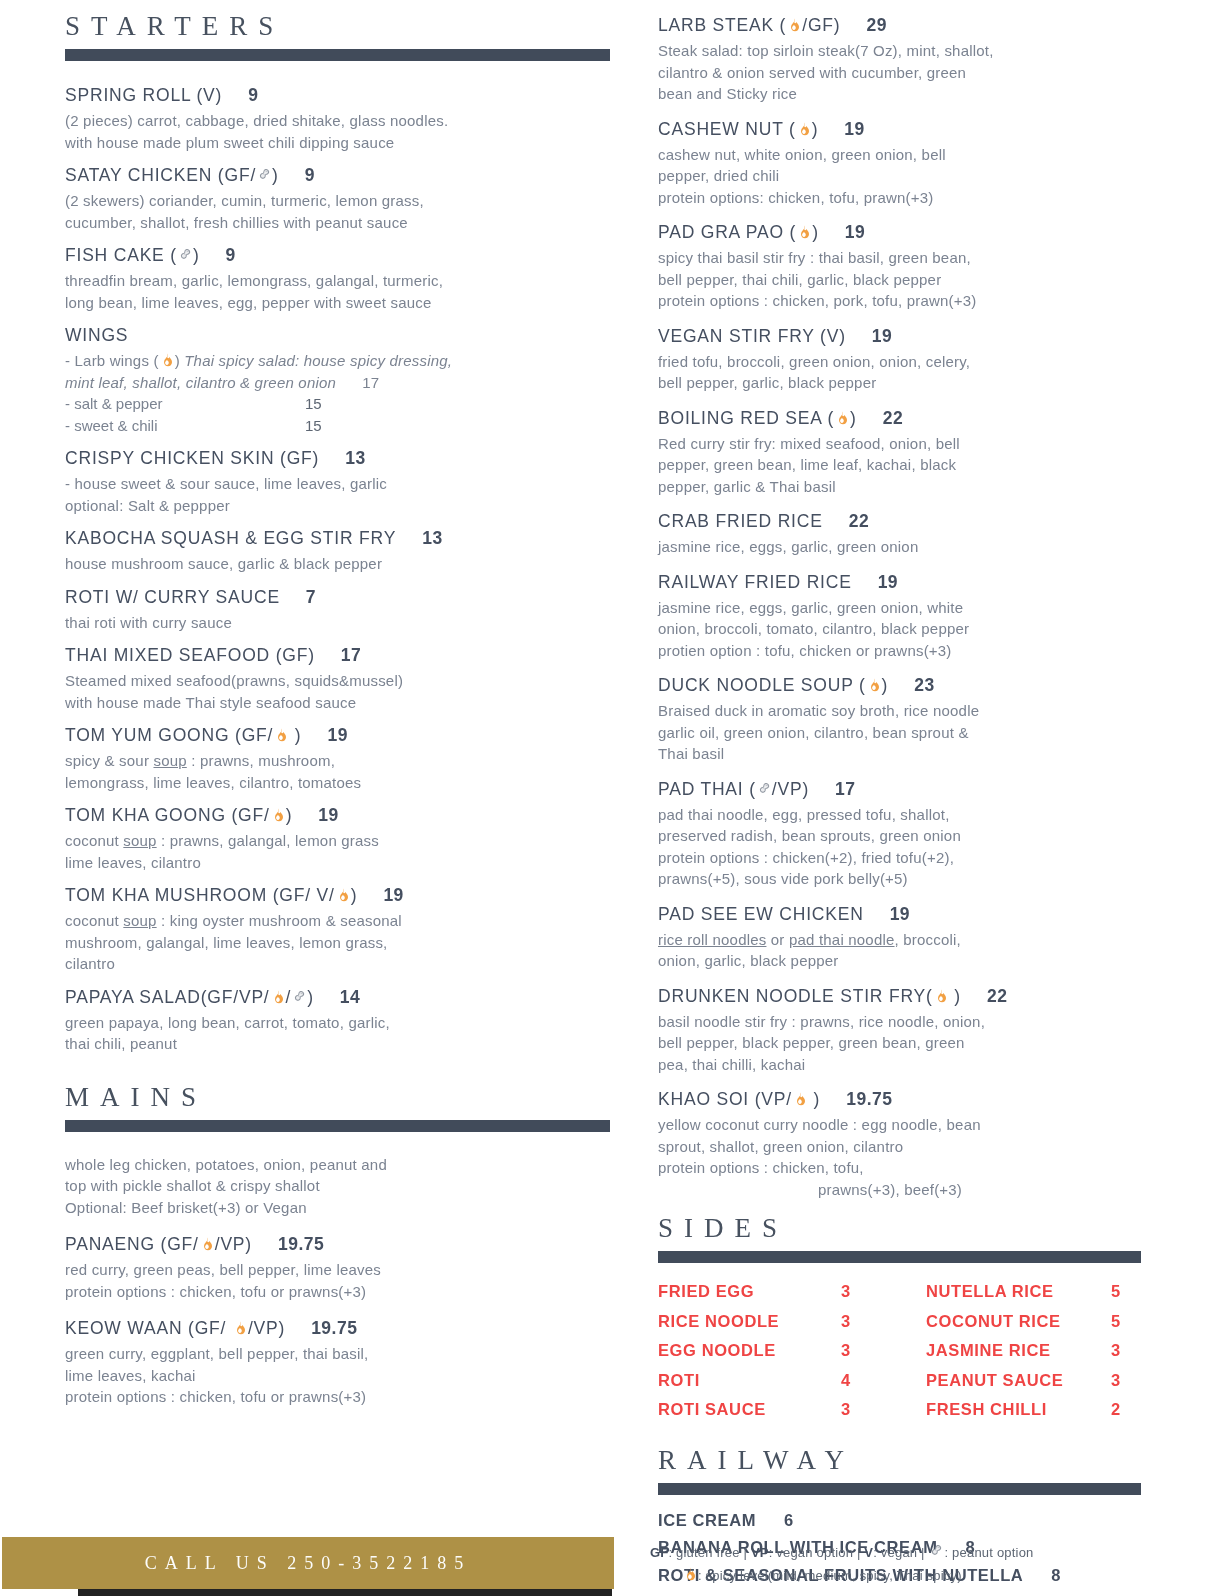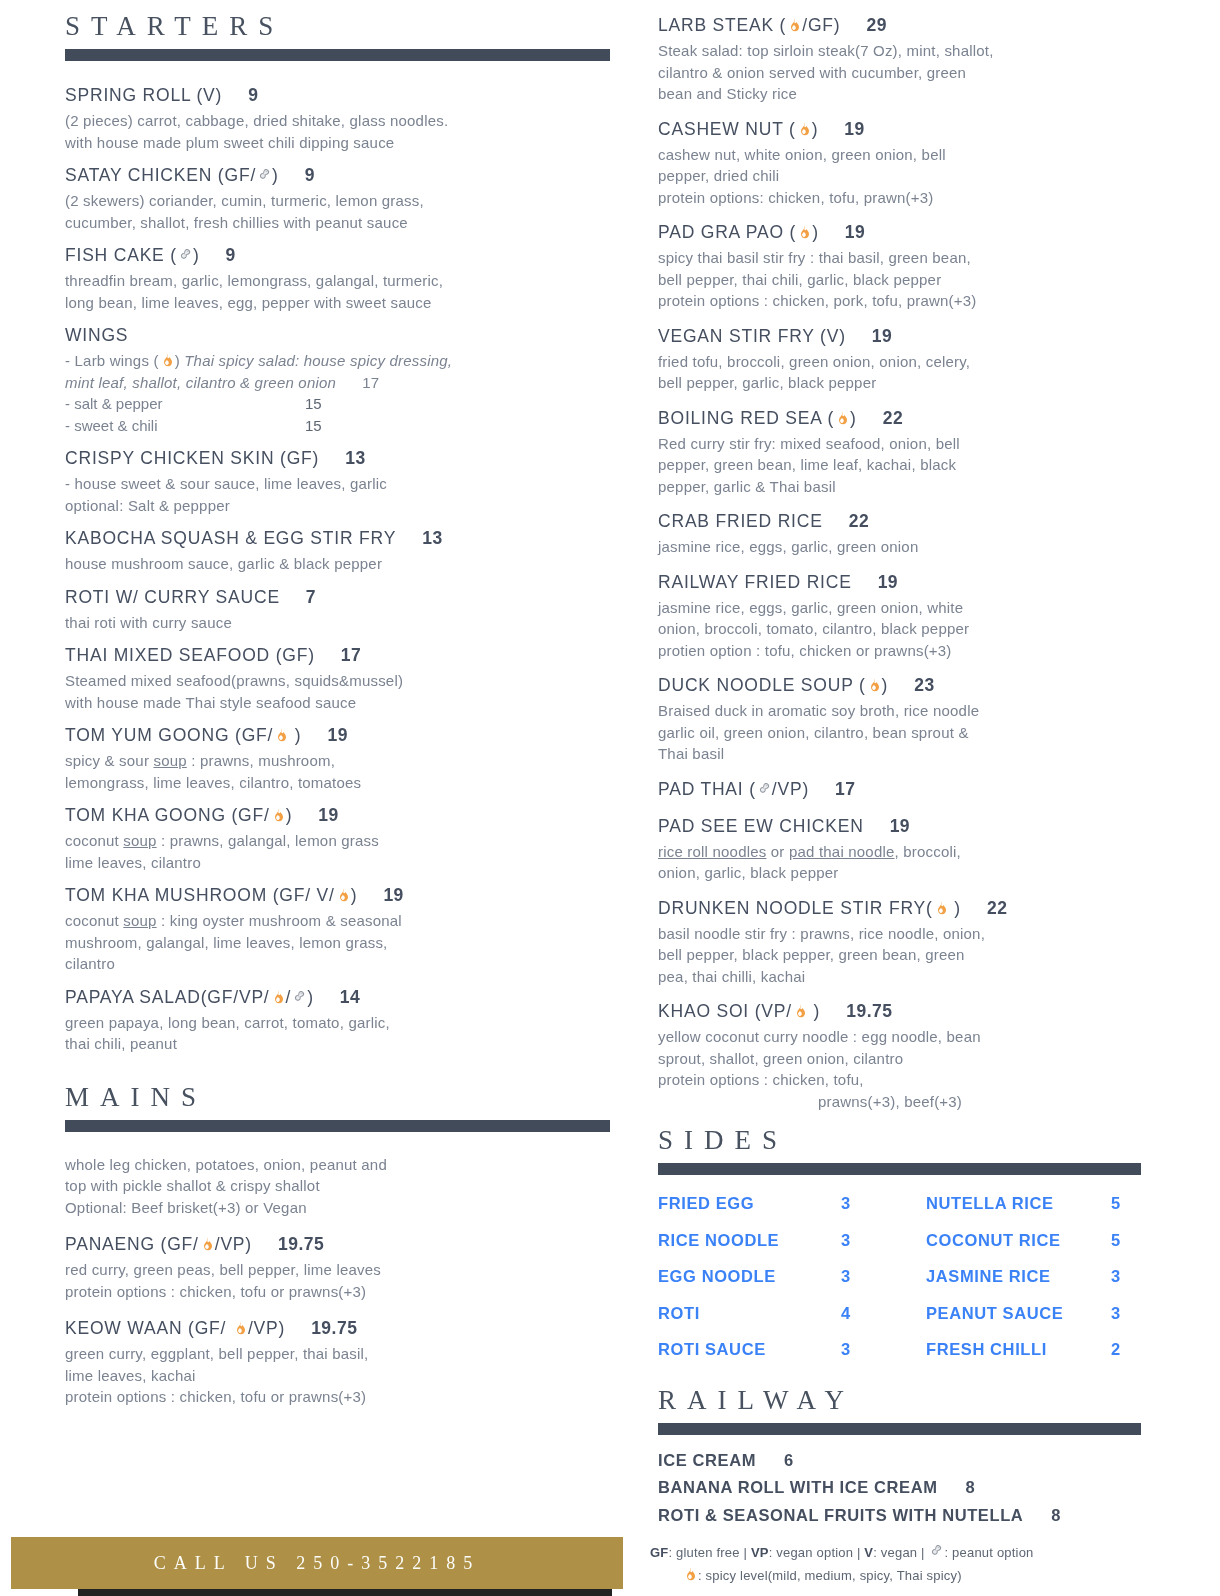--- a/index.html
+++ b/index.html
@@ -24,27 +24,27 @@
   .d{font-size:15px;line-height:21.5px;color:#7b8391;letter-spacing:.2px;margin-top:2px}
   .u{text-decoration:underline}
   em{font-style:italic}
   b{font-weight:700;color:#454f60}
   .icon{display:inline-block;width:16px;height:19px;vertical-align:-3px}
   .icon svg{width:100%;height:100%}
   .wrow{display:flex;font-size:15px;line-height:21.5px;color:#7b8391}
   .wlabel{width:240px}
   .wprice{color:#5d6673}
   .indent{display:inline-block;width:160px}
-  .sides-grid{display:grid;grid-template-columns:183px 85px 185px auto;row-gap:12px;
-    font-weight:700;font-size:16.5px;letter-spacing:.6px;color:#3b82f6;line-height:24.5px;margin-top:1px}
+  .sides-grid{display:grid;grid-template-columns:183px 85px 185px auto;row-gap:5px;
+    font-weight:700;font-size:16.5px;letter-spacing:.6px;color:#ef4444;line-height:24.5px;margin-top:1px}
   .drow{font-weight:700;font-size:16.5px;letter-spacing:.6px;color:#454f60;line-height:27.5px}
   .dp{margin-left:28px}
   #col-right .sec-head{margin-bottom:16px}
   .callbar{
-    position:absolute;left:11px;top:1537px;width:612px;height:52px;background:#ae9146;
+    position:absolute;left:2px;top:1537px;width:612px;height:52px;background:#ae9146;
     display:flex;align-items:center;justify-content:center;
     font-family:"Liberation Serif",serif;font-size:18px;letter-spacing:8px;color:#fdfdfb;
   }
   .legend{position:absolute;left:650px;top:1541px;width:560px;
     font-size:13px;line-height:23px;color:#5d6673;letter-spacing:.2px}
   .legend-l2{margin-left:32px}
   .edge{position:absolute;left:78px;top:1589px;width:534px;height:7px;background:#222}
 </style>
 </head>
 <body>
@@ -250,20 +250,21 @@
         <div class="d">Braised duck in aromatic  soy broth, rice noodle<br>garlic oil, green onion, cilantro, bean sprout &amp;<br>Thai basil</div>
       </div>
 
       <div class="mi">
         <div class="h"><span class="n">PAD THAI (<span class="icon"><svg viewBox="0 0 24 24">
                 <g transform="rotate(40 12 12)">
                   <path d="M12 3.4c2 0 3.6 1.5 3.6 3.4 0 1-.4 1.8-1.1 2.5-.5.6-.5 2.3 0 2.9.7.7 1.1 1.5 1.1 2.5 0 1.9-1.6 3.4-3.6 3.4s-3.6-1.5-3.6-3.4c0-1 .4-1.8 1.1-2.5.5-.6.5-2.3 0-2.9-.7-.7-1.1-1.5-1.1-2.5C8.4 4.9 10 3.4 12 3.4z" fill="#ecedef" stroke="#8e959f" stroke-width="1.4"></path>
                   <path d="M10.4 6.6l3.2-1.4M10.3 12h3.4M10.4 18.8l3.2-1.4" stroke="#aab0b8" stroke-width="1"></path>
                 </g>
               </svg></span>/VP)</span><span class="p">17</span></div>
+        <div class="d">pad thai noodle, egg, pressed tofu, shallot,<br>preserved radish, bean sprouts, green onion<br>protein options : chicken(+2), fried tofu(+2),<br>prawns(+5), sous vide pork belly(+5)</div>
       </div>
 
       <div class="mi">
         <div class="h"><span class="n">PAD SEE EW CHICKEN</span><span class="p">19</span></div>
         <div class="d"><span class="u">rice roll noodles</span> or <span class="u">pad thai noodle</span>, broccoli,<br>onion, garlic, black pepper</div>
       </div>
 
       <div class="mi">
         <div class="h"><span class="n">DRUNKEN NOODLE STIR FRY(<span class="icon"><svg viewBox="0 0 24 24">
                 <path fill="#F2A043" d="M12 1.2c2 4.5.2 6.6-1.5 8.6-1.5 1.8-3 3.5-3 6.2 0 3.4 2.7 6.1 6 6.1s6-2.7 6-6.1c0-2.2-.9-3.7-2-5.2-.6-.8-1.2-1.7-1.6-2.7-.9 1.6-2 2.3-2.8 1.8-.9-.6-.6-2.7.4-4.8-.4-1.2-.9-2.4-1.5-3.9z"></path>

